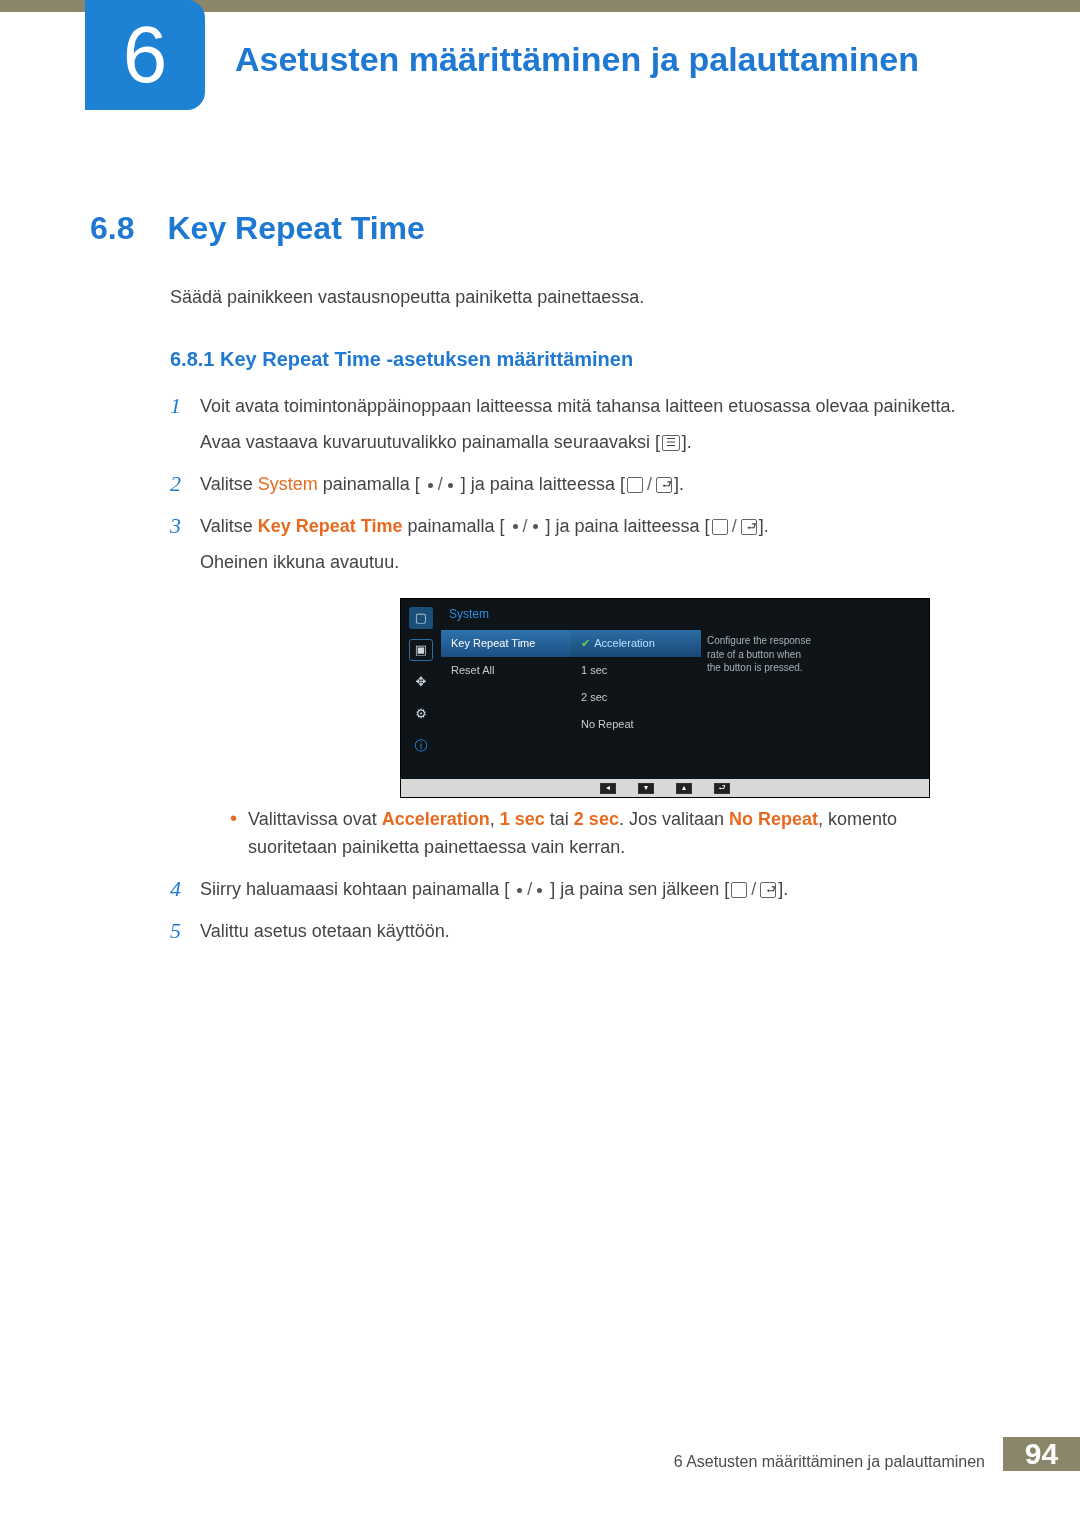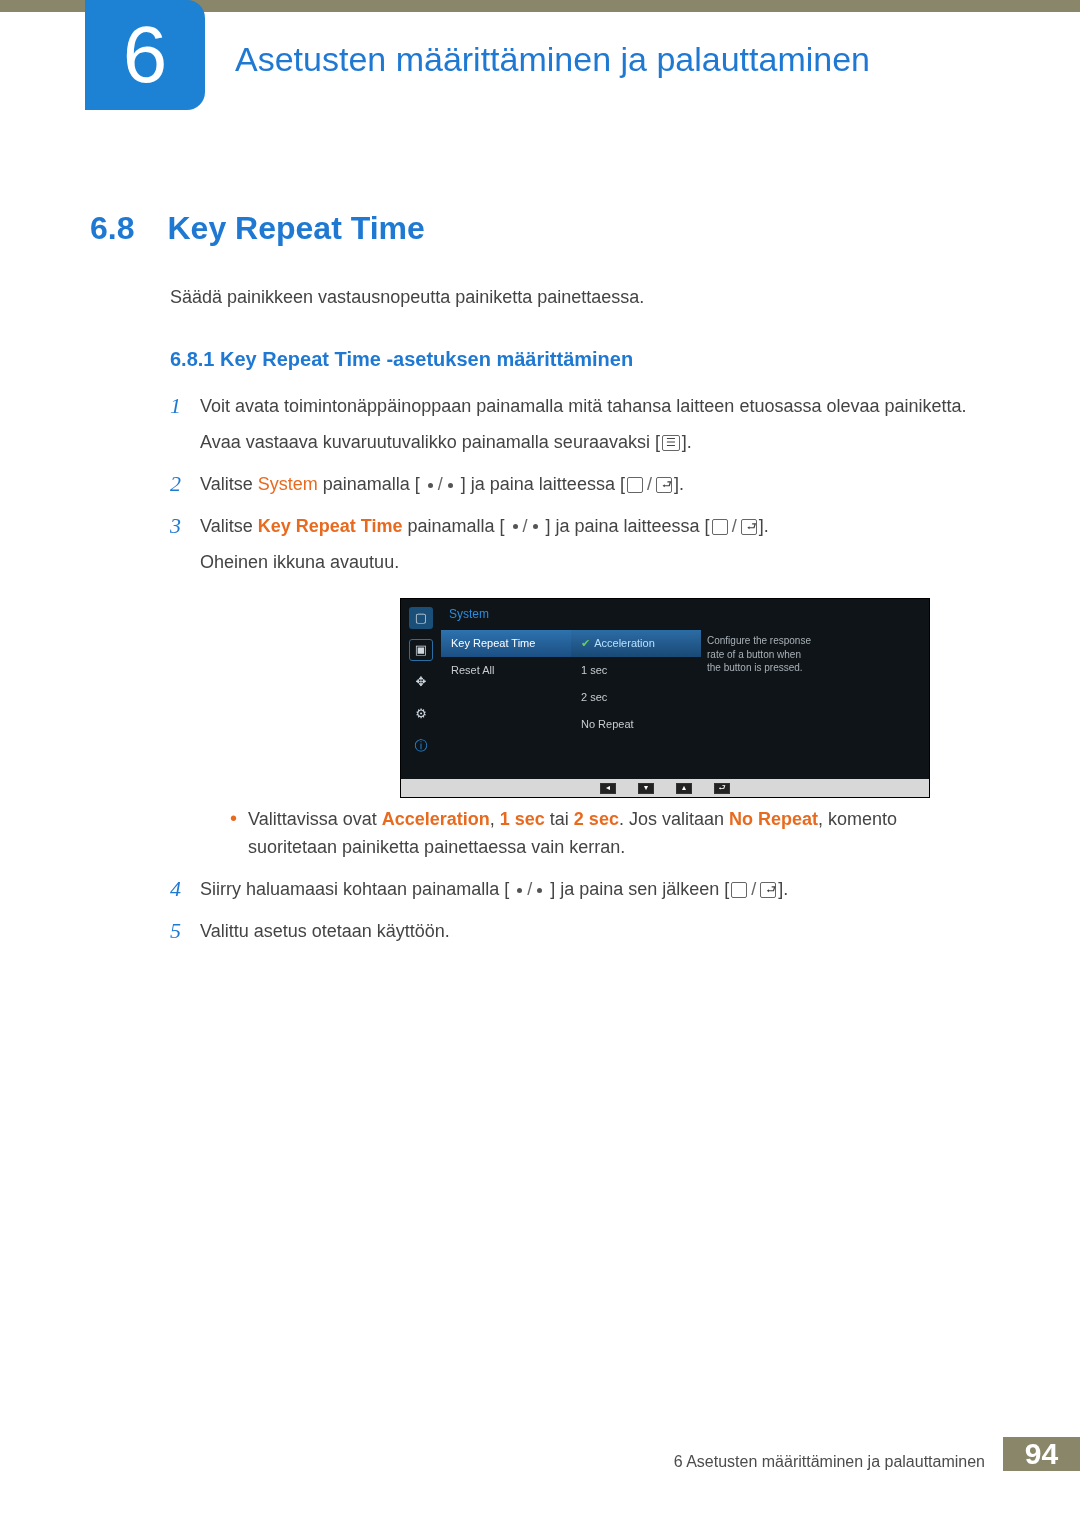--- a/index.html
+++ b/index.html
@@ -28,21 +28,21 @@
     font-size: 80px;
     font-weight: 400;
     display: flex;
     align-items: center;
     justify-content: center;
     line-height: 1;
   }
   .chapter-title {
     color: #1f79d3;
     font-size: 34px;
-    font-weight: 400;
+    font-weight: 700;
     margin-left: 30px;
     margin-top: 40px;
   }
   .section {
     margin: 100px 90px 4px 90px;
   }
   .sec-num { color:#1f79d3; font-size:32px; font-weight:600; margin-right:28px;}
   .sec-title { color:#1f79d3; font-size:32px; font-weight:600;}
   .intro { margin: 40px 0 0 80px; font-size:18px; color:#444;}
   .subsec { color:#1f79d3; font-size:20px; font-weight:600; margin:40px 0 0 80px;}
@@ -149,21 +149,21 @@
 
   <p class="intro">Säädä painikkeen vastausnopeutta painiketta painettaessa.</p>
 
   <div class="subsec">6.8.1  Key Repeat Time -asetuksen määrittäminen</div>
 
   <div class="step-list">
 
     <div class="step">
       <div class="step-num">1</div>
       <div class="step-body">
-        <span>Voit avata toimintonäppäinoppaan painamalla mitä tahansa laitteen etuosassa olevaa painiketta.</span>
+        <span>Voit avata toimintonäppäinoppaan laitteessa mitä tahansa laitteen etuosassa olevaa painiketta.</span>
         <div class="step-sub">
           <span>Avaa vastaava kuvaruutuvalikko painamalla seuraavaksi [</span><span class="icon-inline icon-menu"></span><span>].</span>
         </div>
       </div>
     </div>
 
     <div class="step">
       <div class="step-num">2</div>
       <div class="step-body">
         <span>Valitse </span><span class="hl">System</span><span> painamalla [ </span><span class="dot"></span><span class="slash">/</span><span class="dot"></span><span> ] ja paina laitteessa [</span><span class="icon-inline icon-rect"></span><span class="slash">/</span><span class="icon-inline icon-rect icon-arrow"></span><span>].</span>

